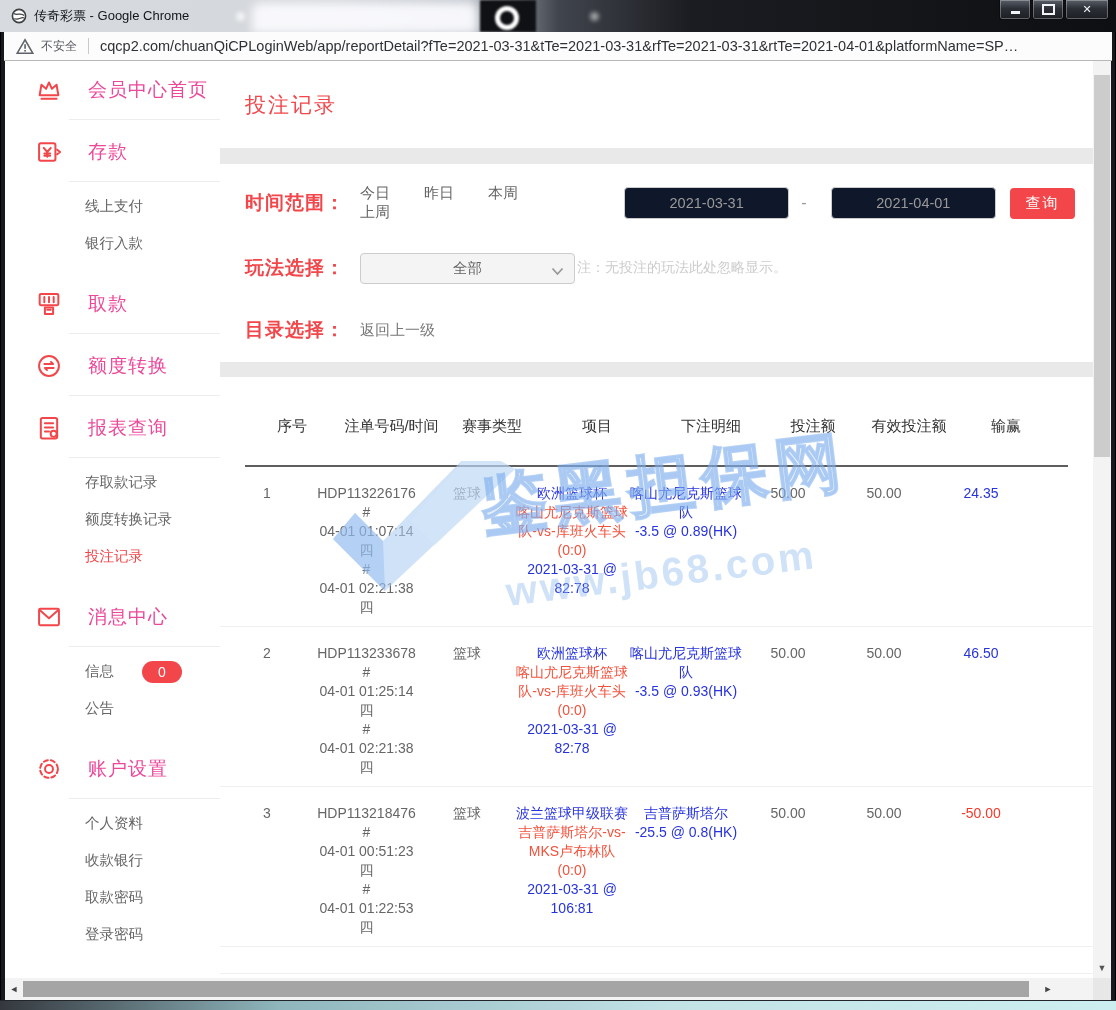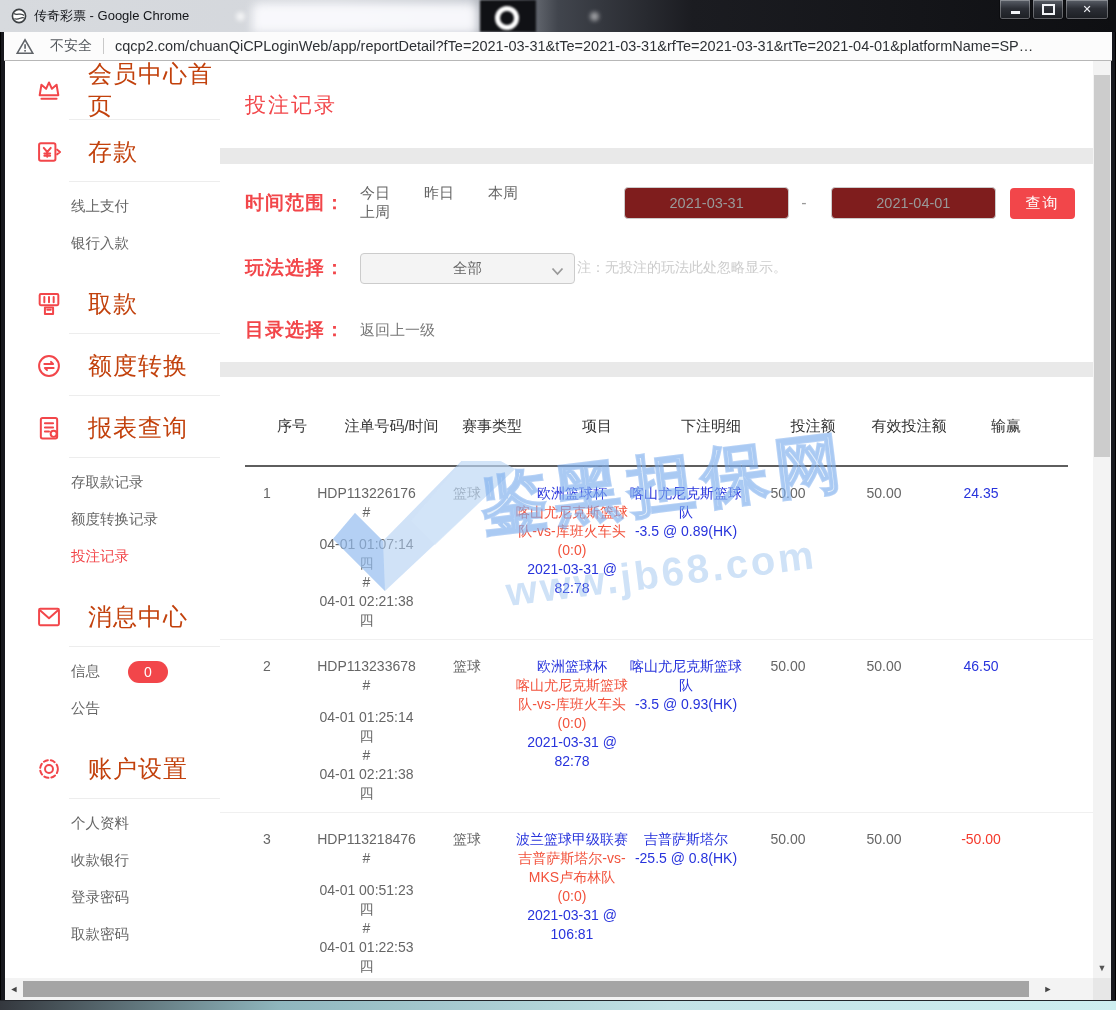--- a/index.html
+++ b/index.html
@@ -20,71 +20,71 @@
   .wbtn{width:30px;height:19px;background:linear-gradient(#5a5f68,#2c2f36 45%,#1c1e23);
     border:1px solid #0b0c0f;border-top:none;border-radius:0 0 3px 3px;
     box-shadow:inset 0 0 0 1px rgba(255,255,255,.3);display:flex;align-items:center;justify-content:center;}
   .wbtn.close{width:42px;}
   .g-min{width:9px;height:3px;background:#f2f4f8;margin-top:6px;}
   .g-max{width:9px;height:7px;border:2px solid #f2f4f8;}
   .g-close{color:#f2f4f8;font-size:11px;font-weight:bold;line-height:1;}
   
   .urlbar{position:absolute;top:32px;left:4px;right:4px;height:29px;background:#fcfcfc;
     border-bottom:1px solid #b7b7b7;display:flex;align-items:center;padding:0 12px;box-sizing:border-box;}
-  .sec-label{color:#55595e;font-size:14px;margin-left:16px;}
+  .sec-label{color:#55595e;font-size:12px;margin-left:7px;}
   .u-sep{width:1px;height:16px;background:#c9c9c9;margin:0 11px;}
   .url{color:#2e3135;font-size:14.5px;white-space:nowrap;overflow:hidden;}
   
   .viewport{position:absolute;top:61px;left:5px;right:5px;bottom:10px;background:#e9e9e9;overflow:hidden;}
   .bottomframe{position:absolute;left:0;right:0;bottom:0;height:10px;
     background:linear-gradient(90deg,#34383e,#8fb6bd 25%,#c2e2e6 60%,#cdeef0);box-shadow:inset 0 1px 0 #22252a;}
   
   .sidebar{position:absolute;left:0;top:0;width:215px;bottom:22px;background:#fff;overflow:hidden;}
   .m-sec{padding:12px 0 3px;}
   .m-head{display:flex;align-items:center;height:34px;padding-left:30px;cursor:default;}
   .m-ico{width:28px;height:28px;margin-right:25px;color:var(--accent);flex:0 0 auto;}
   .m-ico svg{width:28px;height:28px;display:block;}
-  .m-label{font-size:24px;color:#c2410c;letter-spacing:1px;}
+  .m-label{font-size:19px;color:#ec4899;letter-spacing:1px;}
   .m-div{margin:12px 0 0 64px;border-top:1px solid #ededed;}
   .m-items{margin:6px 0 10px;}
-  .m-item{height:37px;display:flex;align-items:center;padding-left:66px;font-size:14.5px;color:#666;}
+  .m-item{height:37px;display:flex;align-items:center;padding-left:66px;font-size:14.5px;color:#666;margin-left:14px;}
   .m-item.active span:first-child{color:var(--accent);}
   .badge{margin-left:28px;background:var(--accent);color:#fff;border-radius:12px;min-width:40px;height:22px;
     display:flex;align-items:center;justify-content:center;font-size:14px;}
   
   .main{position:absolute;left:215px;right:18px;top:0;bottom:22px;overflow:hidden;}
   .card{background:#fff;position:absolute;left:0;right:0;}
   .card-title{top:0;height:87px;}
   .card-title h1{margin:0;padding:30px 0 0 25px;font-size:21px;font-weight:400;color:var(--accent);letter-spacing:2px;}
   .card-filters{top:103px;height:198px;}
   .f-row{position:absolute;left:25px;right:18px;display:flex;align-items:center;}
   .f-r1{top:22px;height:34px;}
   .f-r2{top:88px;height:32px;}
   .f-r3{top:150px;height:32px;}
   .f-label{color:var(--accent);font-size:19px;font-weight:bold;width:115px;flex:0 0 auto;letter-spacing:1px;}
   .f-links span{display:inline-block;margin-right:34px;color:#666;font-size:15px;cursor:pointer;}
-  .datebox{width:166px;height:30px;border:1px solid #ccc;border-radius:4px;background:#7f1d1d;color:#999;
+  .datebox{width:166px;height:30px;border:1px solid #ccc;border-radius:4px;background:#0f172a;color:#999;
     display:flex;align-items:center;justify-content:center;font-size:14.5px;margin-left:12px;}
   .dash{margin:0 12px;color:#999;}
   .btn{margin-left:14px;width:66px;height:31px;background:var(--accent);color:#fff;border-radius:4px;
     display:flex;align-items:center;justify-content:center;font-size:15px;cursor:pointer;letter-spacing:2px;}
   .selbox{width:213px;height:29px;border:1px solid #ccc;border-radius:4px;background:#f4f4f4;color:#666;
     position:relative;display:flex;align-items:center;justify-content:center;font-size:14.5px;}
   .chev{position:absolute;right:10px;top:9px;}
   .f-note{margin-left:2px;color:#ccc;font-size:14px;}
   .f-link{color:#777;font-size:15px;cursor:pointer;}
   
   .card-table{top:316px;bottom:0;overflow:hidden;}
   .t-grid{display:grid;grid-template-columns:94px 105px 96px 114px 114px 90px 102px 92px;padding:15px 25px;}
   .t-head{padding-top:40px;}
   .t-hcell{font-size:15px;color:#333;text-align:center;}
   .t-underline{margin:14px 25px 0;border-bottom:2px solid #5e5e5e;}
   .t-row{padding:17px 0 9px;border-bottom:1px solid #f0f0f0;}
   .t-cell{font-size:14px;line-height:19px;text-align:center;word-break:break-word;}
-  .t-cell .ln.gap{margin-top:13px;text-align:center;}
+  .t-cell .ln.gap{text-align:center;}
   .c-gray{color:#666;}
   .c-blue{color:var(--blue);}
   .c-red{color:var(--team-red);}
   .c-loss{color:var(--loss-red);}
   
   .wm{position:absolute;left:95px;top:372px;width:740px;height:215px;pointer-events:none;z-index:4;}
   .wm-logo{position:absolute;left:0;top:28px;opacity:.72;}
   .wm-t1{position:absolute;left:165px;top:6px;transform:rotate(-7deg);font-size:66px;font-weight:bold;letter-spacing:8px;
     color:rgba(150,192,240,.26);-webkit-text-stroke:2px rgba(122,172,236,.55);white-space:nowrap;}
   .wm-t2{position:absolute;left:190px;top:118px;transform:rotate(-7deg);font-size:40px;font-weight:bold;letter-spacing:3px;
@@ -261,24 +261,24 @@
             </div>
             <div class="m-div"></div>
             <div class="m-items">
               <div class="m-item">
                 <span>个人资料</span>
               </div>
               <div class="m-item">
                 <span>收款银行</span>
               </div>
               <div class="m-item">
+                <span>取款密码</span>
+              </div>
+              <div class="m-item">
                 <span>登录密码</span>
-              </div>
-              <div class="m-item">
-                <span>取款密码</span>
               </div>
             </div>
           </div>
         </nav>
     </div>
 
     <div class="main">
 
       <div class="card card-title">
         <h1>投注记录</h1>

